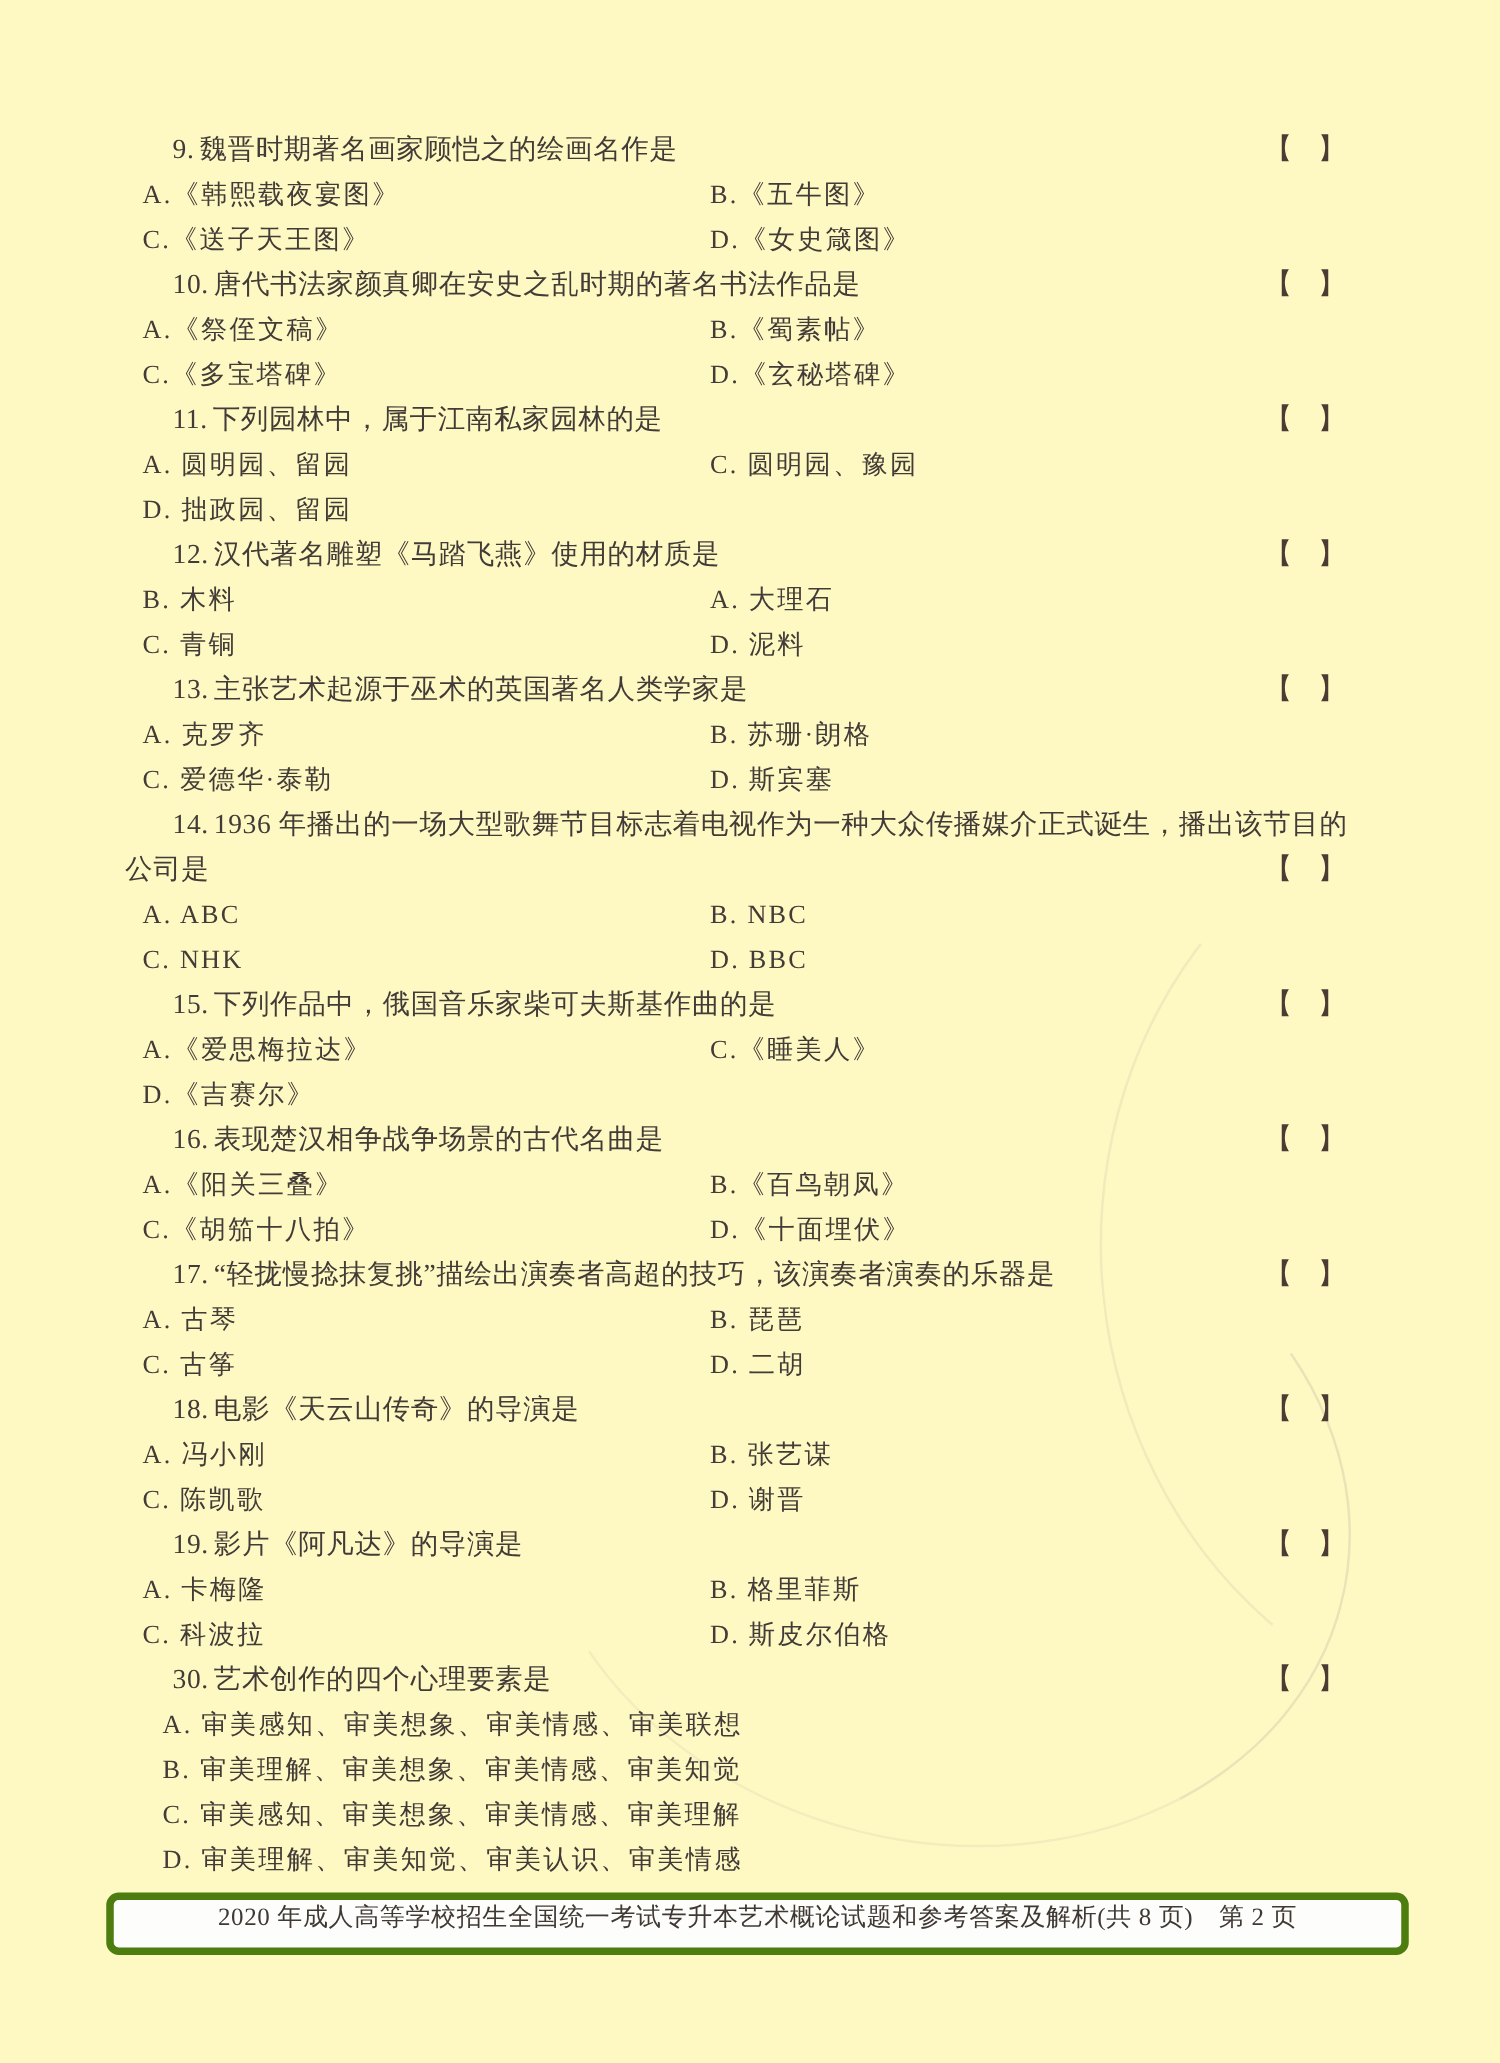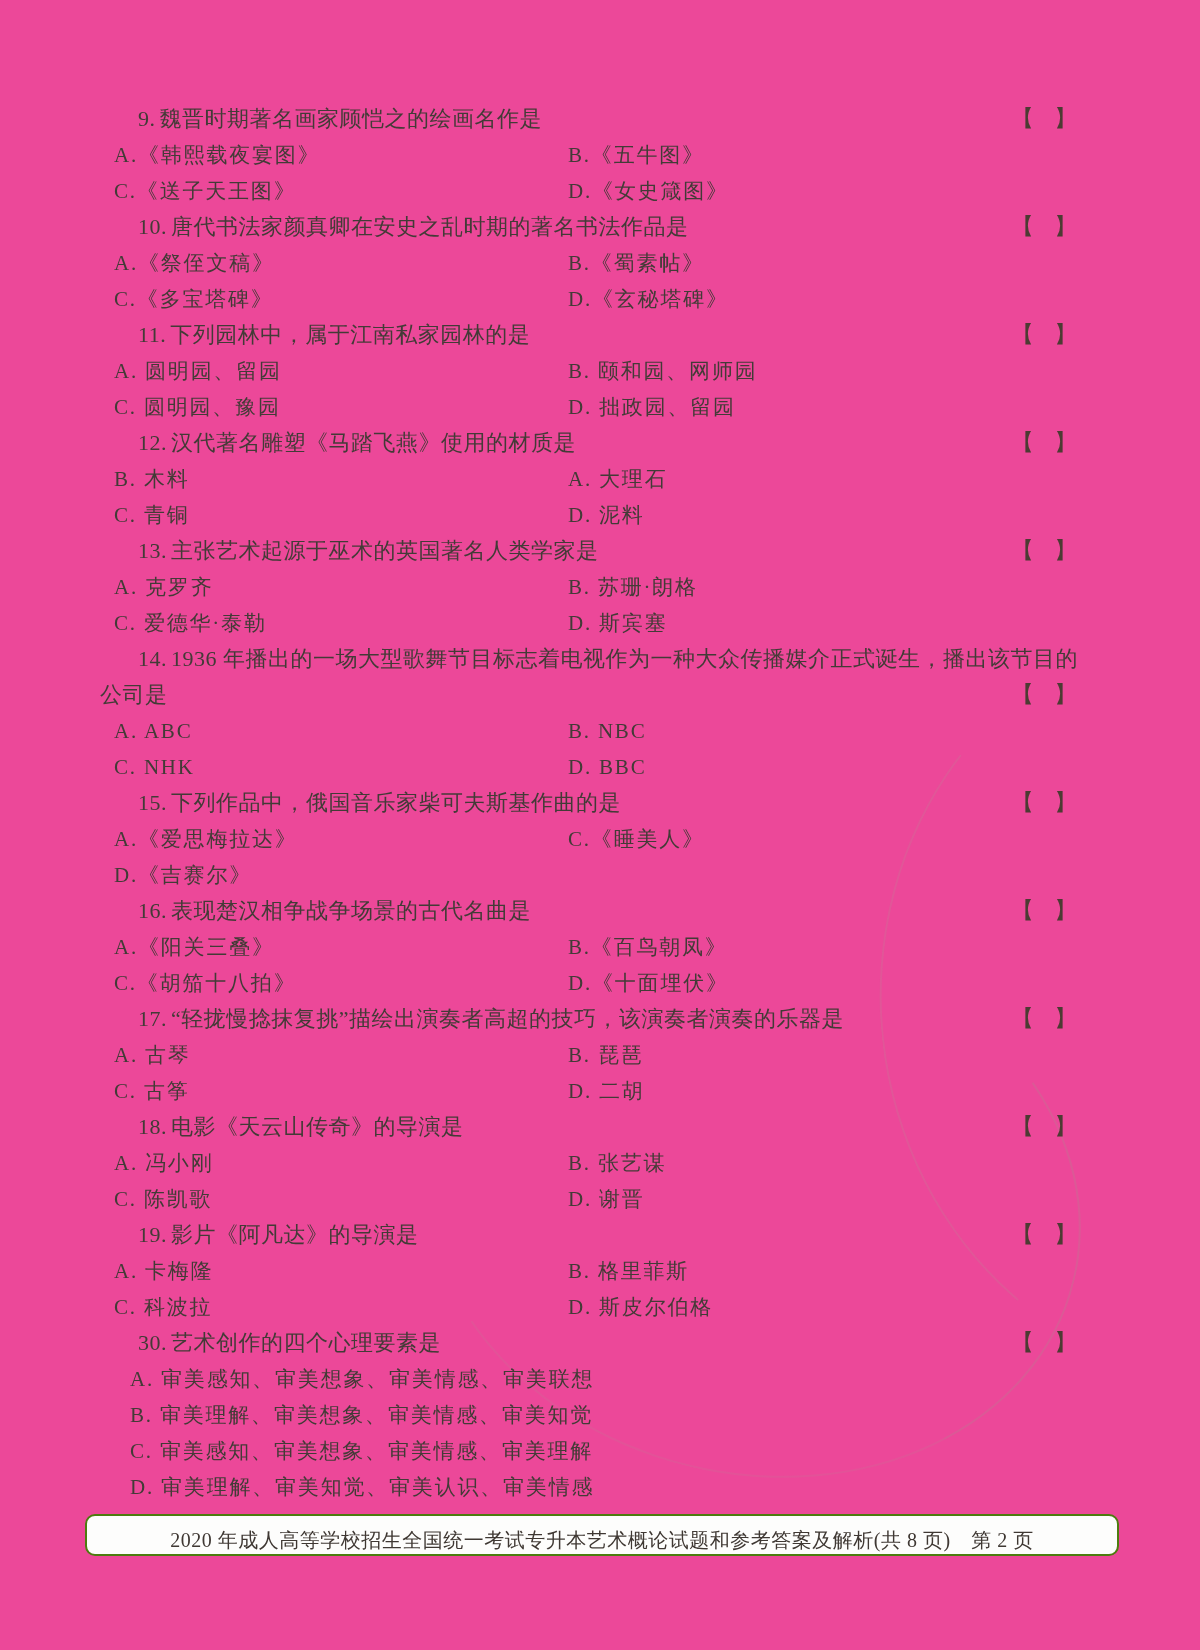--- a/index.html
+++ b/index.html
@@ -5,21 +5,21 @@
   html, body {
     margin: 0;
     padding: 0;
     background: #e9e9e9;
   }
   .page {
     position: relative;
     width: 1200px;
     height: 1650px;
     margin: 0 auto;
-    background: #ec4899;
+    background: #fef9c3;
     color: #433b37;
     font-family: "Liberation Serif", "DejaVu Serif", serif;
     overflow: hidden;
   }
   
   .artifact-a {
     position: absolute;
     left: 420px; top: 930px;
     width: 660px; height: 540px;
     border: 2px solid transparent;
@@ -78,24 +78,24 @@
     font-size: 21px;
     letter-spacing: 1.8px;
     white-space: nowrap;
   }
   .footer-box {
     position: absolute;
     left: 85px;
     top: 1514px;
     width: 1030px;
     height: 38px;
-    border: 2px solid #4d7c0f;
+    border: 6px solid #4d7c0f;
     border-radius: 10px;
     display: flex;
-    align-items: flex-end;
+    align-items: flex-start;
     justify-content: center;
     background: #fdfdfc;
   }
   .footer-text {
     font-size: 20px;
     letter-spacing: 0.5px;
     color: #3f3833;
   }
 </style>
 </head>
@@ -135,21 +135,20 @@
   </section>
 
   <section class="q">
     <div class="row stem-row"><span class="qnum">11.</span><span class="qtext">下列园林中，属于江南私家园林的是</span><span class="bracket">
             <span>【</span>
             <span>】</span>
           </span></div>
 
     <div class="opts two-col">
           <span class="opt">A. 圆明园、留园</span>
-          <span class="opt">B. 颐和园、网师园</span>
           <span class="opt">C. 圆明园、豫园</span>
           <span class="opt">D. 拙政园、留园</span>
         </div>
   </section>
 
   <section class="q">
     <div class="row stem-row"><span class="qnum">12.</span><span class="qtext">汉代著名雕塑《马踏飞燕》使用的材质是</span><span class="bracket">
             <span>【</span>
             <span>】</span>
           </span></div>

